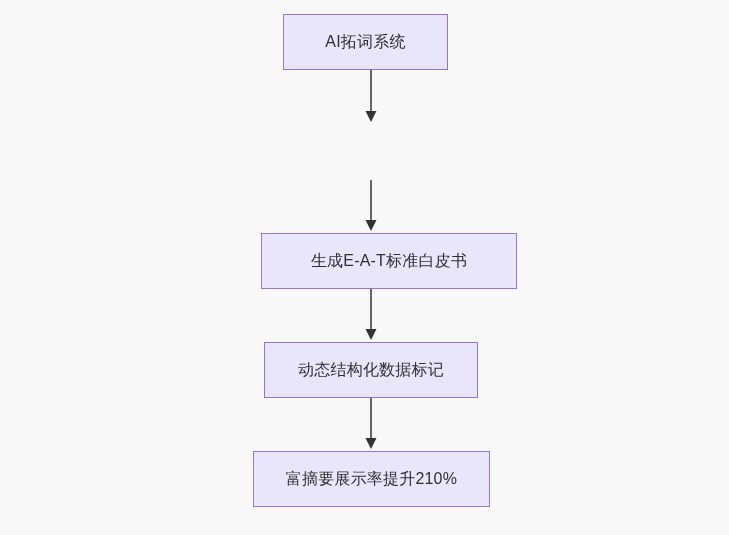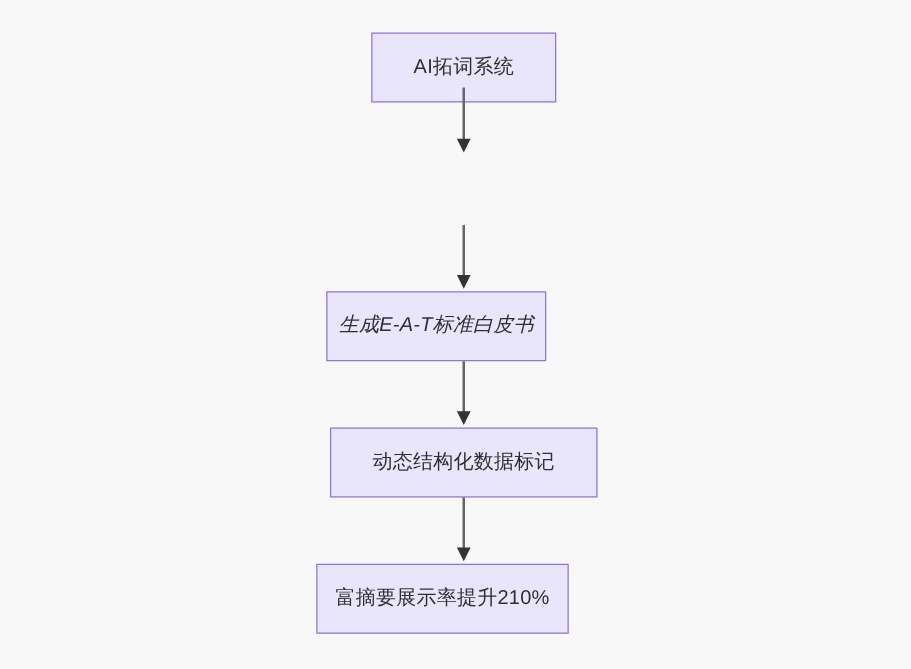--- a/index.html
+++ b/index.html
@@ -33,25 +33,25 @@
 
   .node-label {
     font-size: 16px;
     color: #2f2f33;
     line-height: 1;
     letter-spacing: 0.2px;
     white-space: nowrap;
   }
 
   
-  #node-1 { left: 297px; top: 14px;  width: 148px; margin-top: 12px; }
+  #node-1 { left: 283px; top: 14px;  width: 165px; }
   #node-2 { left: 276px; top: 124px; width: 191px; }
-  #node-3 { left: 261px; top: 233px; width: 176px; font-style: italic; }
+  #node-3 { left: 261px; top: 233px; width: 256px; }
   #node-4 { left: 264px; top: 342px; width: 214px; }
-  #node-5 { left: 253px; top: 451px; width: 202px; }
+  #node-5 { left: 253px; top: 451px; width: 237px; }
 
   .edge {
     position: absolute;
     left: 363px;
     width: 16px;
   }
   .edge svg {
     display: block;
     overflow: visible;
   }

